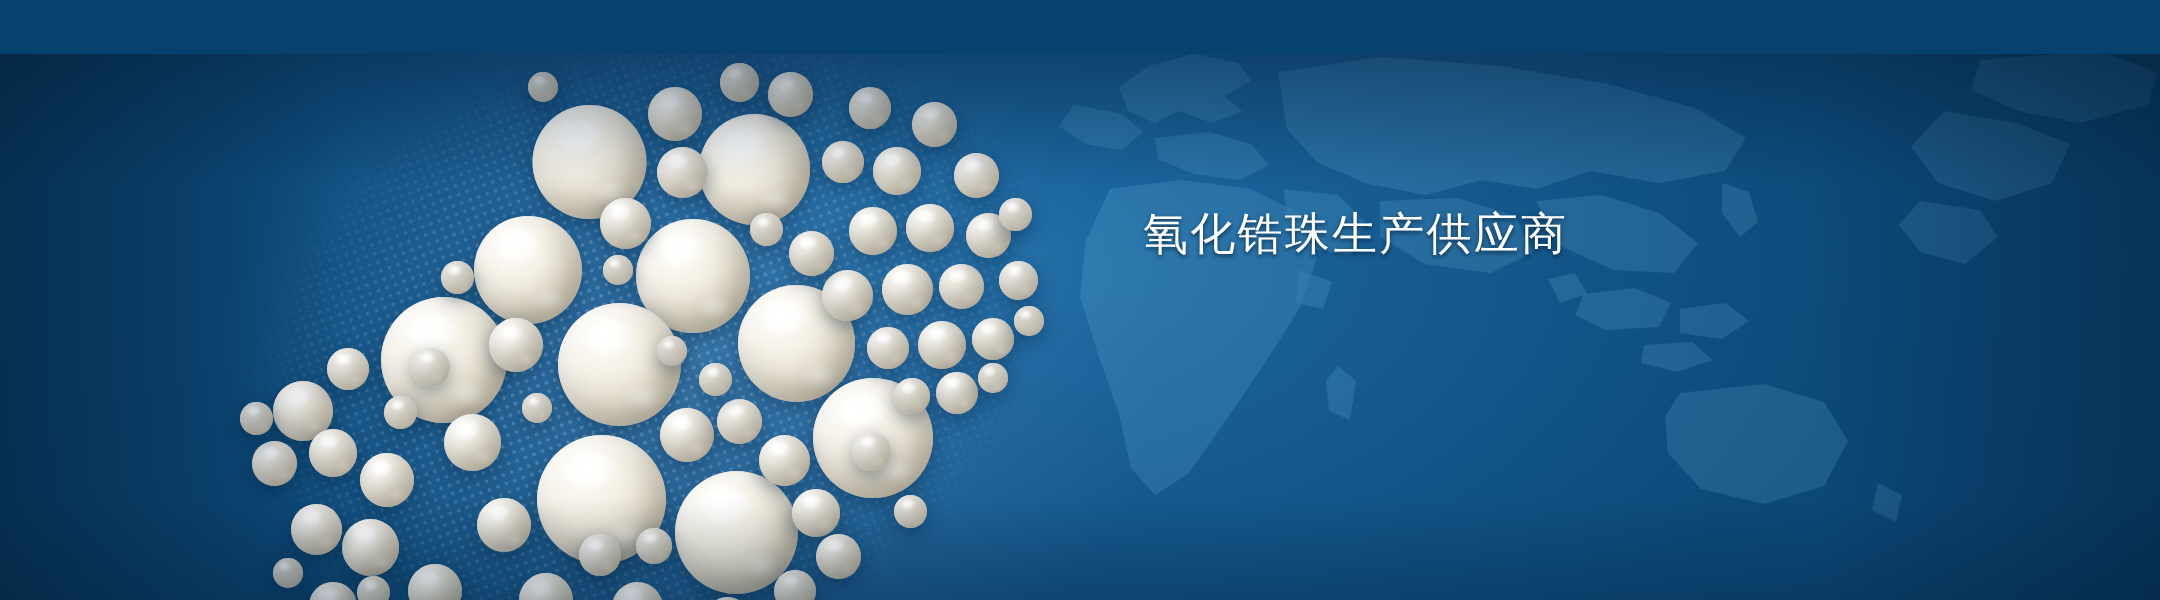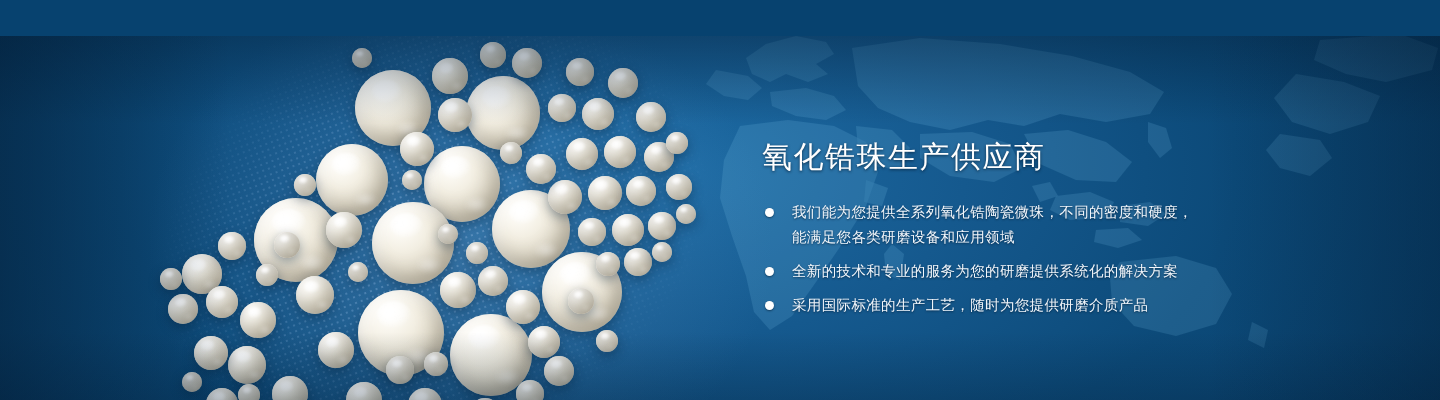--- a/index.html
+++ b/index.html
@@ -265,31 +265,16 @@
     <div class="bead" style="left:160px; top:232px; width:22px; height:22px;"></div>
     <div class="bead" style="left:238px; top:348px; width:22px; height:22px;"></div>
     <div class="bead" style="left:182px; top:336px; width:20px; height:20px;"></div>
     <div class="bead" style="left:352px; top:12px; width:20px; height:20px;"></div>
     <div class="bead" style="left:596px; top:294px; width:22px; height:22px;"></div>
   </div>
 
   <div class="content">
     <h1 class="headline">氧化锆珠生产供应商</h1>
 
-    <ul class="bullets">
-      <li>
-        <span class="dot"></span>
-        <span class="bline">我们能为您提供全系列氧化锆陶瓷微珠，不同的密度和硬度，</span>
-        <span class="bline">能满足您各类研磨设备和应用领域</span>
-      </li>
-      <li>
-        <span class="dot"></span>
-        <span class="bline">全新的技术和专业的服务为您的研磨提供系统化的解决方案</span>
-      </li>
-      <li>
-        <span class="dot"></span>
-        <span class="bline">采用国际标准的生产工艺，随时为您提供研磨介质产品</span>
-      </li>
-    </ul>
   </div>
 
   <div class="bg-vignette"></div>
 </div>
 
 </body></html>

